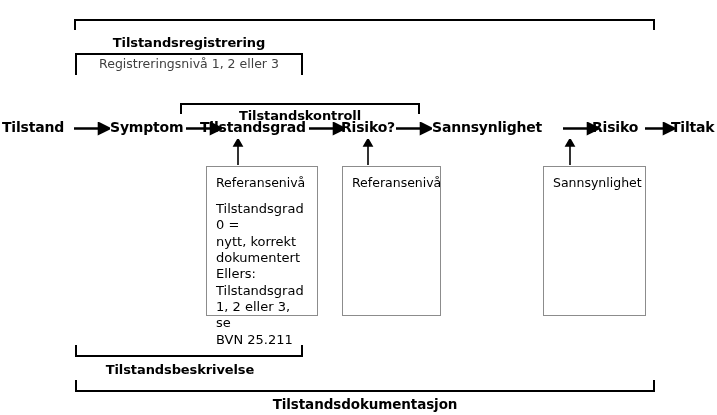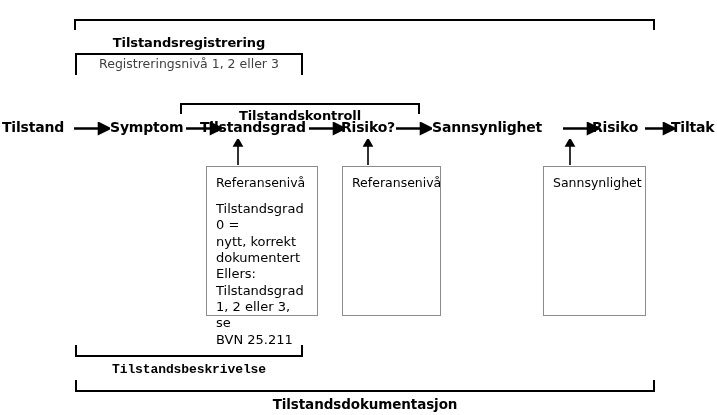--- a/index.html
+++ b/index.html
@@ -190,18 +190,18 @@
   <div class="abs ref-box" style="left:320px; top:166px; width:99px; height:150px;">
     <div class="box-title">Referansenivå</div>
   </div>
 
   <div class="abs ref-box" style="left:521px; top:166px; width:103px; height:150px;">
     <div class="box-title">Sannsynlighet</div>
     <div class="box-body"></div>
   </div>
 
   <div class="abs bracket-up" style="left:75px; top:345px; width:228px; height:12px;"></div>
-  <div class="abs bracket-label small" style="left:75px; top:363px; width:228px;font-family:Liberation Mono, monospace;">Tilstandsbeskrivelse</div>
+  <div class="abs bracket-label small" style="left:66px; top:363px; width:228px;">Tilstandsbeskrivelse</div>
 
   <div class="abs bracket-up" style="left:75px; top:380px; width:580px; height:12px;"></div>
   <div class="abs bracket-label" style="left:75px; top:398px; width:580px;">Tilstandsdokumentasjon</div>
 
 </div>
 
 </body></html>

